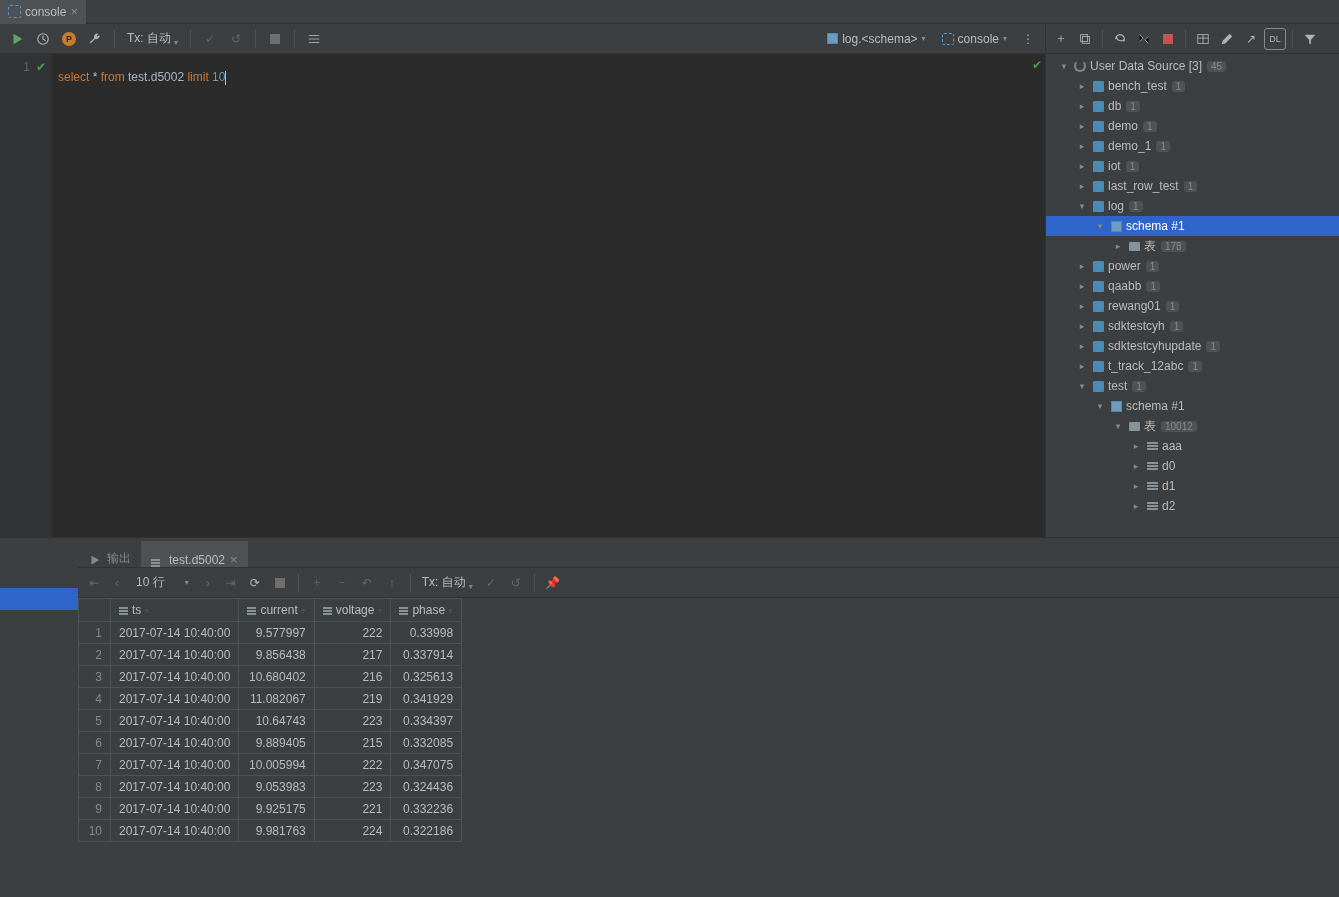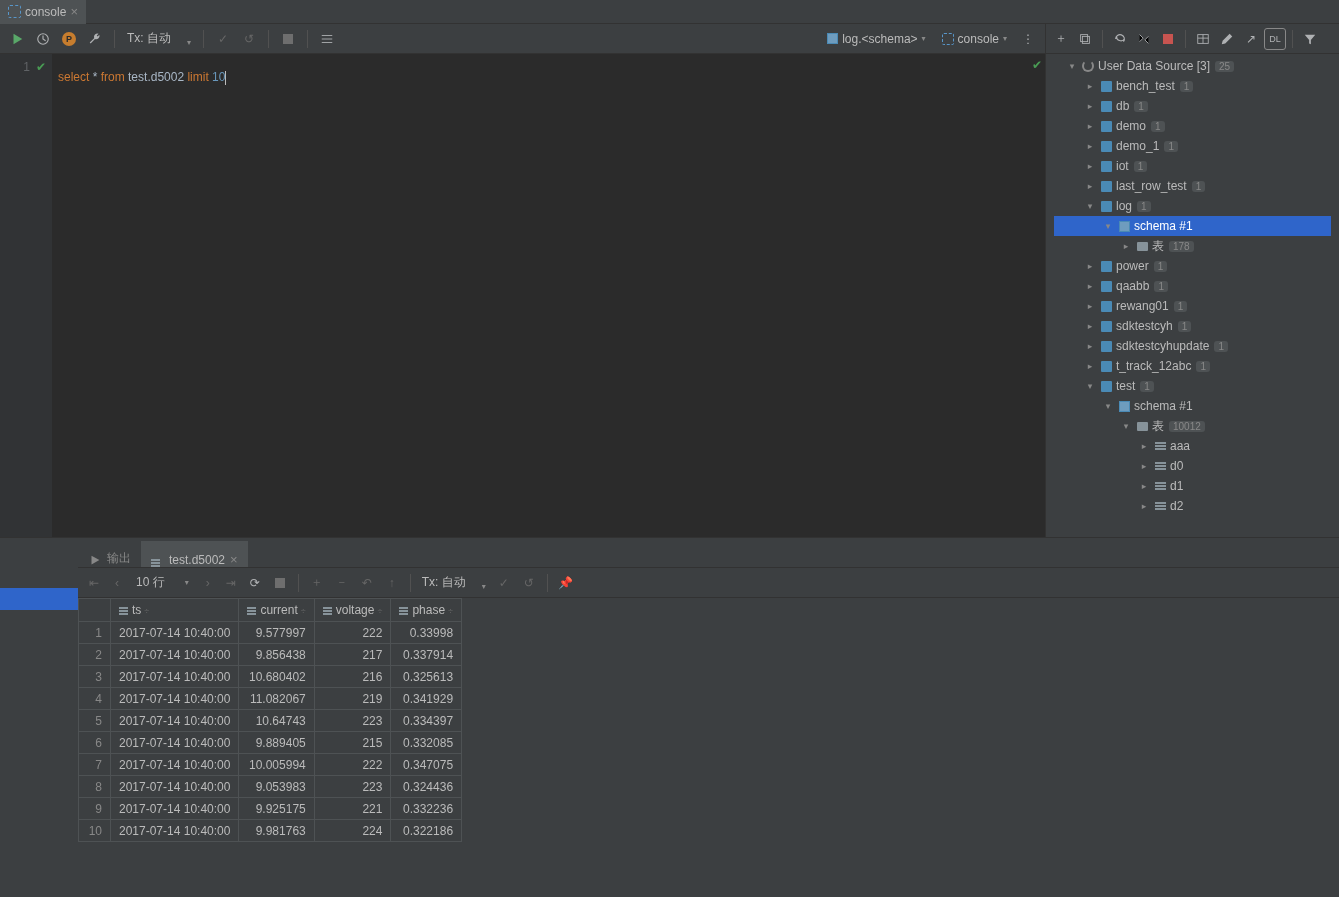--- a/index.html
+++ b/index.html
@@ -6,40 +6,40 @@
 body{background:#3c3f41;color:#bbb;width:1339px;height:897px;overflow:hidden;display:flex;flex-direction:column}
 .top-tabs{height:24px;background:#3c3f41;display:flex;align-items:center;border-bottom:1px solid #323232}
 .tab{height:24px;display:flex;align-items:center;padding:0 8px;gap:4px;background:#4e5254;color:#bbb}
 .tab-icon{width:13px;height:13px;border:1px dashed #5896c9;border-radius:2px}
 .tab-close{color:#888;font-size:13px;cursor:pointer}
 .main{display:flex;flex:1;min-height:0}
 .left{display:flex;flex-direction:column;width:1046px;border-right:1px solid #323232}
 .toolbar{height:30px;background:#3c3f41;display:flex;align-items:center;padding:0 6px;gap:4px;border-bottom:1px solid #323232}
 .tb-btn{width:22px;height:22px;display:flex;align-items:center;justify-content:center;color:#afb1b3;cursor:pointer;border-radius:3px}
 .tb-sep{width:1px;height:18px;background:#515151;margin:0 4px}
-.tx-sel{color:#bbb;display:flex;align-items:flex-end;gap:16px;padding:0 4px;cursor:pointer}
+.tx-sel{color:#bbb;display:flex;align-items:flex-end;gap:3px;padding:0 4px;cursor:pointer}
 .spacer{flex:1}
 .pill{display:flex;align-items:center;gap:4px;padding:2px 6px;cursor:pointer;color:#bbb}
 .chev{font-size:8px;color:#888}
 .editor{flex:1;display:flex;background:#2b2b2b;min-height:0}
 .gutter{width:52px;background:#313335;padding:4px 6px;display:flex;flex-direction:column;align-items:flex-end;color:#606366;font-family:Menlo,monospace}
 .gline{display:flex;align-items:center;gap:6px;height:18px}
 .check{color:#499c54}
 .code{flex:1;padding:16px 6px;font-family:Menlo,monospace;position:relative}
 .code-line{height:18px;white-space:pre}
 .kw{color:#cc7832}
 .star{color:#a9b7c6}
 .ident{color:#a9b7c6}
 .num{color:#6897bb}
 .cursor{border-left:1px solid #bbb;display:inline-block;height:14px;vertical-align:middle}
 .ed-right{width:16px;display:flex;flex-direction:column;align-items:center;padding-top:4px}
 .right{width:293px;display:flex;flex-direction:column;background:#3c3f41}
 .right-header{height:24px;display:flex;align-items:center;padding:0 8px;border-bottom:1px solid #323232;color:#bbb}
 .right-toolbar{height:30px;display:flex;align-items:center;padding:0 4px;gap:2px;border-bottom:1px solid #323232}
-.tree{flex:1;overflow:auto;padding:2px 8px}
+.tree{flex:1;overflow:auto;padding:2px 0}
 .tree-row{height:20px;display:flex;align-items:center;padding-left:4px;gap:3px;cursor:pointer;color:#bbb}
 .tree-row.sel{background:#2f65ca;color:#fff}
 .arrow{width:12px;text-align:center;color:#888;font-size:9px}
 .arrow.open::before{content:"▾"}
 .arrow.closed::before{content:"▸"}
 .ticon{width:14px;height:14px;display:flex;align-items:center;justify-content:center}
 .db-icon{background:#4a8ab5;width:11px;height:11px;border-radius:1px}
 .sch-icon{width:11px;height:11px;background:#6e9cbe;border:1px solid #4a8ab5}
 .fold-icon{width:11px;height:9px;background:#87939a;border-radius:1px}
 .tbl-icon{display:flex;flex-direction:column;gap:1px}
@@ -198,21 +198,21 @@
           </svg>
         </div>
     </div>
     <div class="tree">
       <div class="tree-row p1">
           <span class="arrow open"></span>
           <span class="ticon">
             <span class="spin-icon"></span>
           </span>
           <span>User Data Source [3]</span>
-          <span class="badge">25</span>
+          <span class="badge">45</span>
         </div>
       <div id="tree-before-log">
           <div class="tree-row p2">
             <span class="arrow closed"></span>
             <span class="ticon">
               <span class="db-icon"></span>
             </span>
             <span>bench_test</span>
             <span class="badge">1</span>
           </div>

